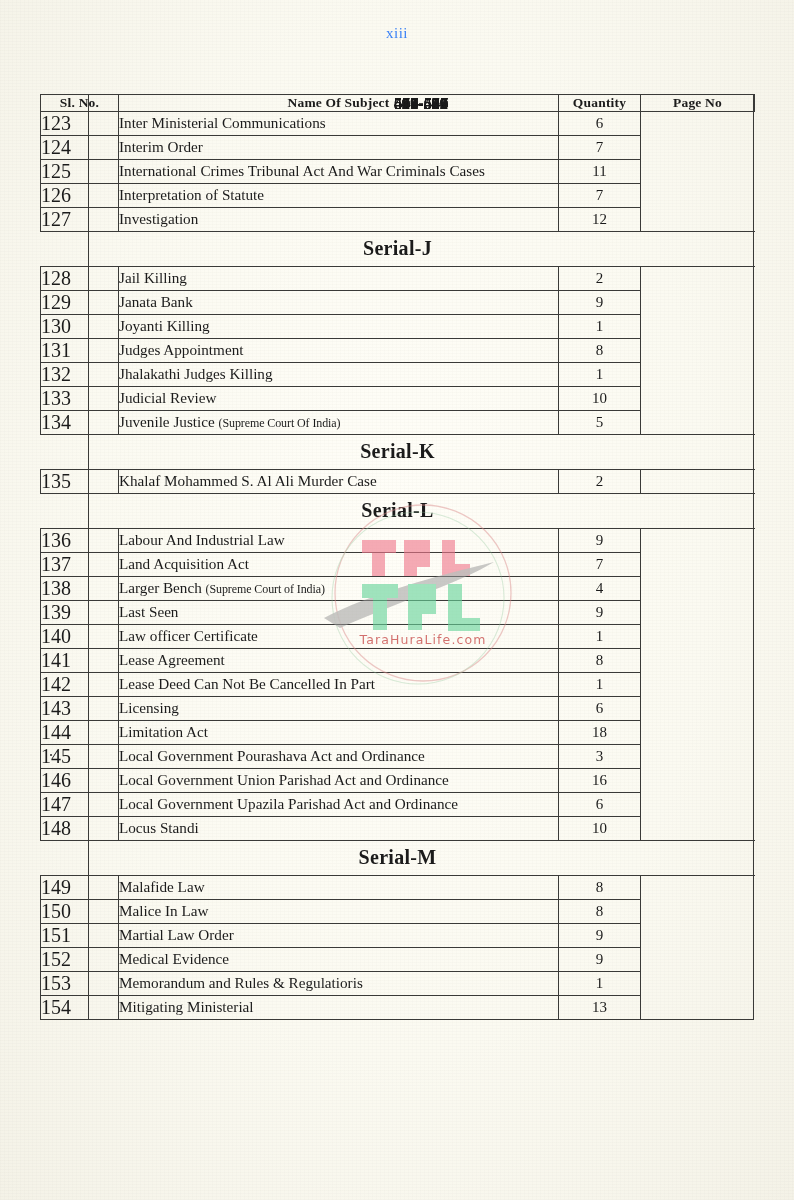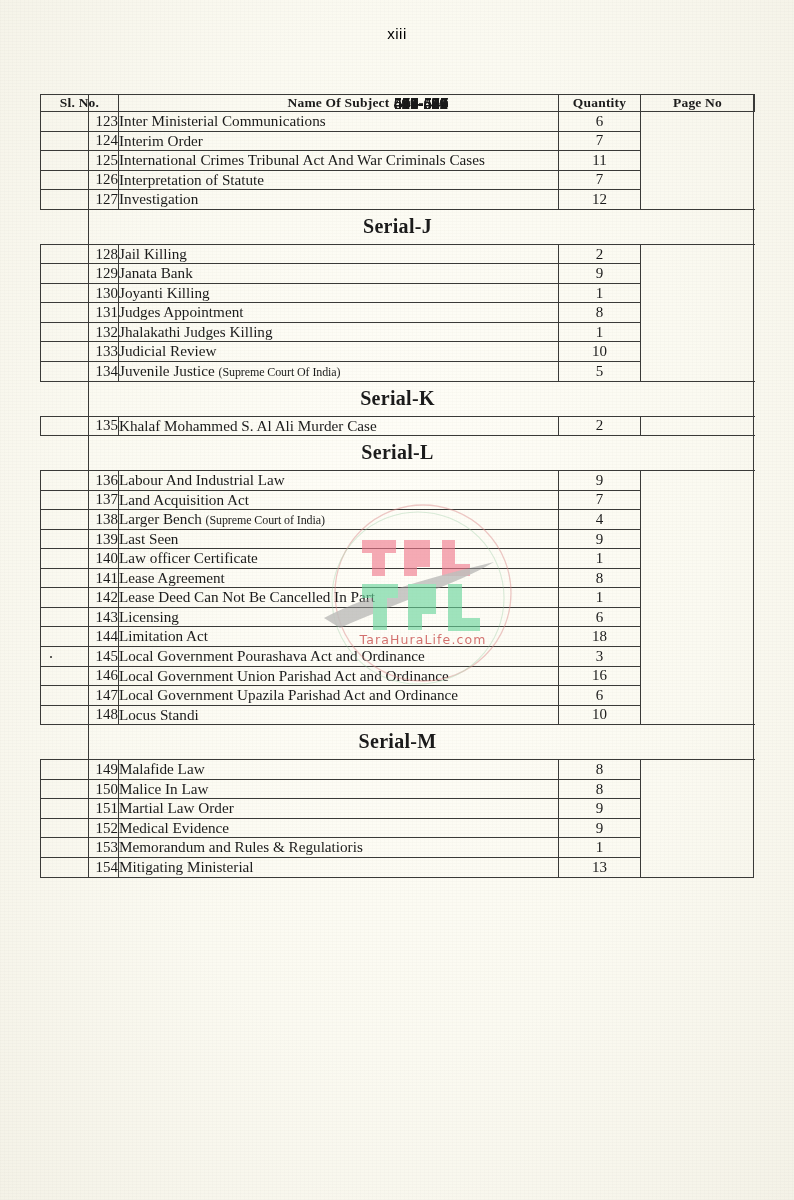--- a/index.html
+++ b/index.html
@@ -39,22 +39,22 @@
     inset: 0;
     z-index: 2;
   }
 
   
   .folio {
     text-align: center;
     font-size: 15px;
     letter-spacing: .5px;
     padding-top: 25px;
-    color: #000000;
-    font-family: Liberation Sans, sans-serif;
+    color: #3b82f6;
+    font-family: Liberation Serif, serif;
   }
 
   
   .table-wrap {
     position: absolute;
     left: 40px;
     top: 94px;
     width: 714px;
   }
   table.index {
@@ -78,22 +78,22 @@
   thead th {
     font-family: "Liberation Serif", "DejaVu Serif", serif;
     font-weight: bold;
     font-size: 13.5px;
     text-align: center;
     padding: 5px 2px 6px 2px;
     letter-spacing: .2px;
   }
 
   td.sl {
-    text-align: right;
-    font-size: 15px;
+    text-align: left;
+    font-size: 20px;
     padding: 3px 2px 4px 2px;
     position: relative;
     font-family: Liberation Serif, serif;
   }
   td.sl .dot {
     position: absolute;
     left: 9px;
     top: 9px;
     width: 2px;
     height: 2px;

